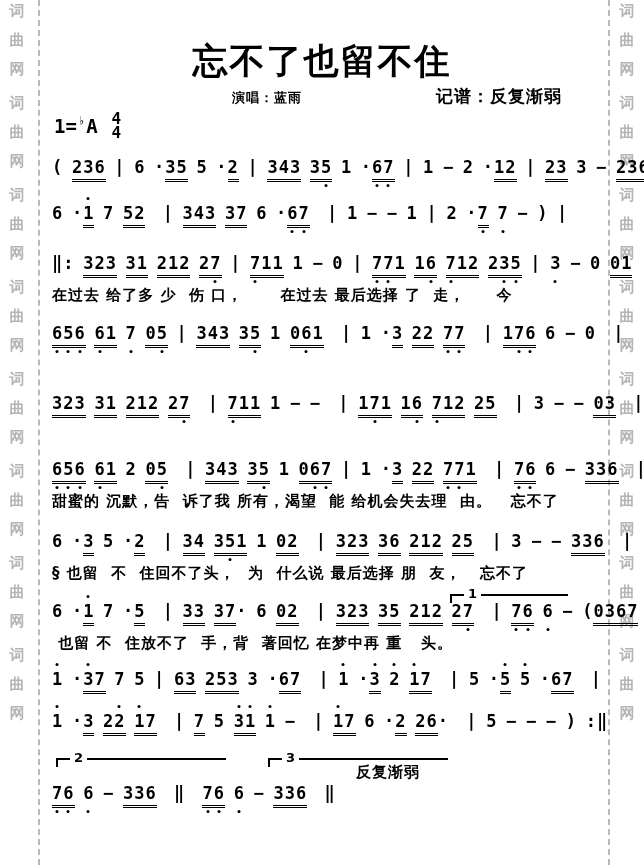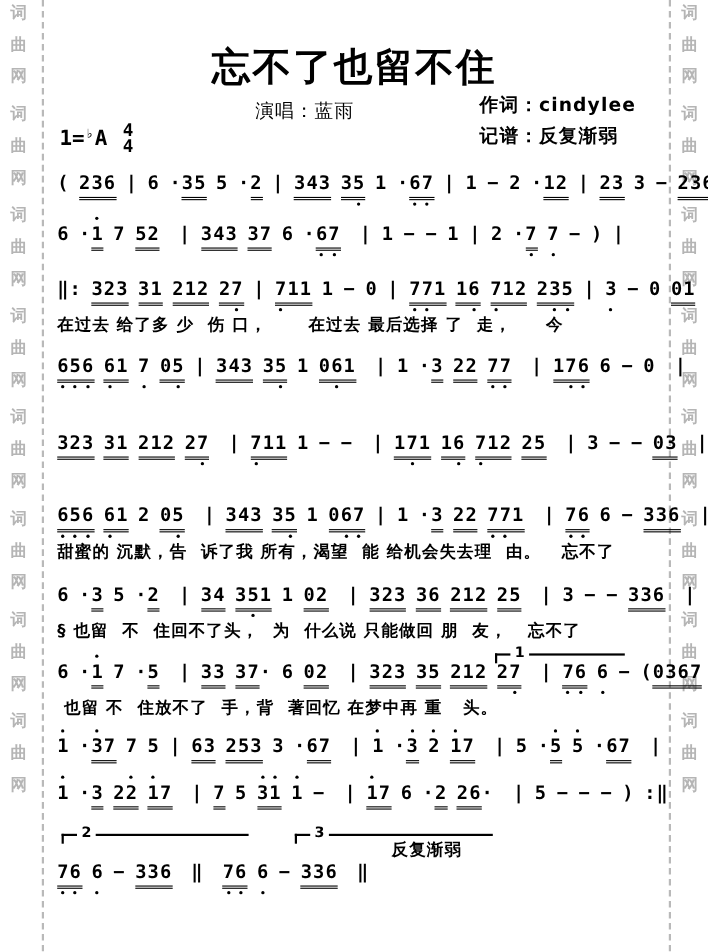--- a/index.html
+++ b/index.html
@@ -12,21 +12,21 @@
   .wm-line.left{left:38px;}
   .wm-line.right{right:34px;}
   .wm-col{position:absolute;top:4px;bottom:0;width:26px;display:flex;flex-direction:column;
     align-items:center;gap:19px;color:#b5b5b5;font-size:15px;font-weight:bold;}
   .wm-col.left{left:4px;}
   .wm-col.right{right:4px;}
   .wm-group{display:flex;flex-direction:column;align-items:center;gap:14px;line-height:1;}
   
   .title{position:absolute;top:38px;left:0;right:0;margin:0;text-align:center;
     font-size:35px;font-weight:900;letter-spacing:2px;}
-  .performer{position:absolute;top:89px;left:232px;font-size:17px;font-weight:normal;letter-spacing:1px;}
+  .performer{position:absolute;top:89px;left:232px;font-size:13px;font-weight:bold;letter-spacing:1px;}
   .credits{position:absolute;top:82px;left:436px;font-size:17px;font-weight:bold;line-height:28px;letter-spacing:1px;}
   .keysig{position:absolute;top:112px;left:54px;display:flex;align-items:center;
     font-size:19px;font-weight:bold;font-family:"DejaVu Sans Mono","DejaVu Sans",monospace;}
   .keysig sup{font-size:12px;margin:0 1px 10px 1px;}
   .timesig{display:inline-flex;flex-direction:column;align-items:center;margin-left:14px;
     font-size:16px;line-height:14px;font-weight:bold;}
   
   .score{position:absolute;left:52px;top:0;width:560px;}
   .sys{position:absolute;left:0;white-space:nowrap;}
   .sys:nth-child(1){top:156px;} .sys:nth-child(2){top:202px;} .sys:nth-child(3){top:252px;}
@@ -138,21 +138,20 @@
     <div class="wm-group">
       <span>词</span>
       <span>曲</span>
       <span>网</span>
     </div>
   </div>
 
 <h1 class="title">忘不了也留不住</h1>
 <div class="performer">演唱：蓝雨</div>
 <div class="credits">
-  <div>作词：cindylee</div>
   <div>记谱：反复渐弱</div>
 </div>
 
 <div class="keysig">
   <span>1=</span>
     <sup>♭</sup>
     <span>A</span>
   <span class="timesig">
     <span>4</span>
     <span>4</span>
@@ -175,21 +174,21 @@
     </div>
     <div class="sys">
       <div class="notes"><span class="beam"><span class="ch">3</span><span class="ch">2</span><span class="ch">3</span></span><span class="ch sp">&nbsp;</span><span class="beam"><span class="ch">3</span><span class="ch">1</span></span><span class="ch sp">&nbsp;</span><span class="beam"><span class="ch">2</span><span class="ch">1</span><span class="ch">2</span></span><span class="ch sp">&nbsp;</span><span class="beam"><span class="ch">2</span><span class="ch lo">7</span></span><span class="ch sp">&nbsp;</span><span class="ch sp">&nbsp;</span><span class="ch">|</span><span class="ch sp">&nbsp;</span><span class="beam"><span class="ch lo">7</span><span class="ch">1</span><span class="ch">1</span></span><span class="ch sp">&nbsp;</span><span class="ch">1</span><span class="ch sp">&nbsp;</span><span class="ch">−</span><span class="ch sp">&nbsp;</span><span class="ch">−</span><span class="ch sp">&nbsp;</span><span class="ch sp">&nbsp;</span><span class="ch">|</span><span class="ch sp">&nbsp;</span><span class="beam"><span class="ch">1</span><span class="ch lo">7</span><span class="ch">1</span></span><span class="ch sp">&nbsp;</span><span class="beam"><span class="ch">1</span><span class="ch lo">6</span></span><span class="ch sp">&nbsp;</span><span class="beam"><span class="ch lo">7</span><span class="ch">1</span><span class="ch">2</span></span><span class="ch sp">&nbsp;</span><span class="beam"><span class="ch">2</span><span class="ch">5</span></span><span class="ch sp">&nbsp;</span><span class="ch sp">&nbsp;</span><span class="ch">|</span><span class="ch sp">&nbsp;</span><span class="ch">3</span><span class="ch sp">&nbsp;</span><span class="ch">−</span><span class="ch sp">&nbsp;</span><span class="ch">−</span><span class="ch sp">&nbsp;</span><span class="beam"><span class="ch">0</span><span class="ch">3</span></span><span class="ch sp">&nbsp;</span><span class="ch sp">&nbsp;</span><span class="ch">|</span></div>
     </div>
     <div class="sys">
       <div class="notes"><span class="beam"><span class="ch lo">6</span><span class="ch lo">5</span><span class="ch lo">6</span></span><span class="ch sp">&nbsp;</span><span class="beam"><span class="ch lo">6</span><span class="ch">1</span></span><span class="ch sp">&nbsp;</span><span class="ch">2</span><span class="ch sp">&nbsp;</span><span class="beam"><span class="ch">0</span><span class="ch lo">5</span></span><span class="ch sp">&nbsp;</span><span class="ch sp">&nbsp;</span><span class="ch">|</span><span class="ch sp">&nbsp;</span><span class="beam"><span class="ch">3</span><span class="ch">4</span><span class="ch">3</span></span><span class="ch sp">&nbsp;</span><span class="beam"><span class="ch">3</span><span class="ch lo">5</span></span><span class="ch sp">&nbsp;</span><span class="ch">1</span><span class="ch sp">&nbsp;</span><span class="beam"><span class="ch">0</span><span class="ch lo">6</span><span class="ch lo">7</span></span><span class="ch sp">&nbsp;</span><span class="ch">|</span><span class="ch sp">&nbsp;</span><span class="ch">1</span><span class="ch sp">&nbsp;</span><span class="ch">·</span><span class="beam"><span class="ch">3</span></span><span class="ch sp">&nbsp;</span><span class="beam"><span class="ch">2</span><span class="ch">2</span></span><span class="ch sp">&nbsp;</span><span class="beam"><span class="ch lo">7</span><span class="ch lo">7</span><span class="ch">1</span></span><span class="ch sp">&nbsp;</span><span class="ch sp">&nbsp;</span><span class="ch">|</span><span class="ch sp">&nbsp;</span><span class="beam"><span class="ch lo">7</span><span class="ch lo">6</span></span><span class="ch sp">&nbsp;</span><span class="ch">6</span><span class="ch sp">&nbsp;</span><span class="ch">−</span><span class="ch sp">&nbsp;</span><span class="beam"><span class="ch">3</span><span class="ch">3</span><span class="ch">6</span></span><span class="ch sp">&nbsp;</span><span class="ch sp">&nbsp;</span><span class="ch">|</span></div>
       <div class="lyr">甜蜜的 沉默，告  诉了我 所有，渴望  能 给机会失去理  由。   忘不了</div>
     </div>
     <div class="sys">
       <div class="notes"><span class="ch">6</span><span class="ch sp">&nbsp;</span><span class="ch">·</span><span class="beam"><span class="ch">3</span></span><span class="ch sp">&nbsp;</span><span class="ch">5</span><span class="ch sp">&nbsp;</span><span class="ch">·</span><span class="beam"><span class="ch">2</span></span><span class="ch sp">&nbsp;</span><span class="ch sp">&nbsp;</span><span class="ch">|</span><span class="ch sp">&nbsp;</span><span class="beam"><span class="ch">3</span><span class="ch">4</span></span><span class="ch sp">&nbsp;</span><span class="beam"><span class="ch">3</span><span class="ch lo">5</span><span class="ch">1</span></span><span class="ch sp">&nbsp;</span><span class="ch">1</span><span class="ch sp">&nbsp;</span><span class="beam"><span class="ch">0</span><span class="ch">2</span></span><span class="ch sp">&nbsp;</span><span class="ch sp">&nbsp;</span><span class="ch">|</span><span class="ch sp">&nbsp;</span><span class="beam"><span class="ch">3</span><span class="ch">2</span><span class="ch">3</span></span><span class="ch sp">&nbsp;</span><span class="beam"><span class="ch">3</span><span class="ch">6</span></span><span class="ch sp">&nbsp;</span><span class="beam"><span class="ch">2</span><span class="ch">1</span><span class="ch">2</span></span><span class="ch sp">&nbsp;</span><span class="beam"><span class="ch">2</span><span class="ch">5</span></span><span class="ch sp">&nbsp;</span><span class="ch sp">&nbsp;</span><span class="ch">|</span><span class="ch sp">&nbsp;</span><span class="ch">3</span><span class="ch sp">&nbsp;</span><span class="ch">−</span><span class="ch sp">&nbsp;</span><span class="ch">−</span><span class="ch sp">&nbsp;</span><span class="beam"><span class="ch">3</span><span class="ch">3</span><span class="ch">6</span></span><span class="ch sp">&nbsp;</span><span class="ch sp">&nbsp;</span><span class="ch">|</span></div>
-      <div class="lyr">§ 也留  不  住回不了头，  为  什么说 只能做回 朋  友，   忘不了</div>
+      <div class="lyr">§ 也留  不  住回不了头，  为  什么说 最后选择 朋  友，   忘不了</div>
     </div>
     <div class="sys">
       <div class="notes"><span class="ch">6</span><span class="ch sp">&nbsp;</span><span class="ch">·</span><span class="beam"><span class="ch hi">1</span></span><span class="ch sp">&nbsp;</span><span class="ch">7</span><span class="ch sp">&nbsp;</span><span class="ch">·</span><span class="beam"><span class="ch">5</span></span><span class="ch sp">&nbsp;</span><span class="ch sp">&nbsp;</span><span class="ch">|</span><span class="ch sp">&nbsp;</span><span class="beam"><span class="ch">3</span><span class="ch">3</span></span><span class="ch sp">&nbsp;</span><span class="beam"><span class="ch">3</span><span class="ch">7</span></span><span class="ch">·</span><span class="ch sp">&nbsp;</span><span class="ch">6</span><span class="ch sp">&nbsp;</span><span class="beam"><span class="ch">0</span><span class="ch">2</span></span><span class="ch sp">&nbsp;</span><span class="ch sp">&nbsp;</span><span class="ch">|</span><span class="ch sp">&nbsp;</span><span class="beam"><span class="ch">3</span><span class="ch">2</span><span class="ch">3</span></span><span class="ch sp">&nbsp;</span><span class="beam"><span class="ch">3</span><span class="ch">5</span></span><span class="ch sp">&nbsp;</span><span class="beam"><span class="ch">2</span><span class="ch">1</span><span class="ch">2</span></span><span class="ch sp">&nbsp;</span><span class="beam"><span class="ch">2</span><span class="ch lo">7</span></span><span class="ch sp">&nbsp;</span><span class="ch sp">&nbsp;</span><span class="ch">|</span><span class="ch sp">&nbsp;</span><span class="beam"><span class="ch lo">7</span><span class="ch lo">6</span></span><span class="ch sp">&nbsp;</span><span class="ch lo">6</span><span class="ch sp">&nbsp;</span><span class="ch">−</span><span class="ch sp">&nbsp;</span><span class="ch">(</span><span class="beam"><span class="ch">0</span><span class="ch">3</span><span class="ch">6</span><span class="ch">7</span></span><span class="ch sp">&nbsp;</span></div>
       <div class="lyr"> 也留 不  住放不了  手，背  著回忆 在梦中再 重   头。</div>
     </div>
     <div class="sys">
       <div class="notes"><span class="ch hi">1</span><span class="ch sp">&nbsp;</span><span class="ch">·</span><span class="beam"><span class="ch hi">3</span><span class="ch">7</span></span><span class="ch sp">&nbsp;</span><span class="ch">7</span><span class="ch sp">&nbsp;</span><span class="ch">5</span><span class="ch sp">&nbsp;</span><span class="ch">|</span><span class="ch sp">&nbsp;</span><span class="beam"><span class="ch">6</span><span class="ch">3</span></span><span class="ch sp">&nbsp;</span><span class="beam"><span class="ch">2</span><span class="ch">5</span><span class="ch">3</span></span><span class="ch sp">&nbsp;</span><span class="ch">3</span><span class="ch sp">&nbsp;</span><span class="ch">·</span><span class="beam"><span class="ch">6</span><span class="ch">7</span></span><span class="ch sp">&nbsp;</span><span class="ch sp">&nbsp;</span><span class="ch">|</span><span class="ch sp">&nbsp;</span><span class="ch hi">1</span><span class="ch sp">&nbsp;</span><span class="ch">·</span><span class="beam"><span class="ch hi">3</span></span><span class="ch sp">&nbsp;</span><span class="ch hi">2</span><span class="ch sp">&nbsp;</span><span class="beam"><span class="ch hi">1</span><span class="ch">7</span></span><span class="ch sp">&nbsp;</span><span class="ch sp">&nbsp;</span><span class="ch">|</span><span class="ch sp">&nbsp;</span><span class="ch">5</span><span class="ch sp">&nbsp;</span><span class="ch">·</span><span class="beam"><span class="ch hi">5</span></span><span class="ch sp">&nbsp;</span><span class="ch hi">5</span><span class="ch sp">&nbsp;</span><span class="ch">·</span><span class="beam"><span class="ch">6</span><span class="ch">7</span></span><span class="ch sp">&nbsp;</span><span class="ch sp">&nbsp;</span><span class="ch">|</span></div>
     </div>
     <div class="sys">
       <div class="notes"><span class="ch hi">1</span><span class="ch sp">&nbsp;</span><span class="ch">·</span><span class="beam"><span class="ch">3</span></span><span class="ch sp">&nbsp;</span><span class="beam"><span class="ch">2</span><span class="ch hi">2</span></span><span class="ch sp">&nbsp;</span><span class="beam"><span class="ch hi">1</span><span class="ch">7</span></span><span class="ch sp">&nbsp;</span><span class="ch sp">&nbsp;</span><span class="ch">|</span><span class="ch sp">&nbsp;</span><span class="beam"><span class="ch">7</span></span><span class="ch sp">&nbsp;</span><span class="ch">5</span><span class="ch sp">&nbsp;</span><span class="beam"><span class="ch hi">3</span><span class="ch hi">1</span></span><span class="ch sp">&nbsp;</span><span class="ch hi">1</span><span class="ch sp">&nbsp;</span><span class="ch">−</span><span class="ch sp">&nbsp;</span><span class="ch sp">&nbsp;</span><span class="ch">|</span><span class="ch sp">&nbsp;</span><span class="beam"><span class="ch hi">1</span><span class="ch">7</span></span><span class="ch sp">&nbsp;</span><span class="ch">6</span><span class="ch sp">&nbsp;</span><span class="ch">·</span><span class="beam"><span class="ch">2</span></span><span class="ch sp">&nbsp;</span><span class="beam"><span class="ch">2</span><span class="ch">6</span></span><span class="ch">·</span><span class="ch sp">&nbsp;</span><span class="ch sp">&nbsp;</span><span class="ch">|</span><span class="ch sp">&nbsp;</span><span class="ch">5</span><span class="ch sp">&nbsp;</span><span class="ch">−</span><span class="ch sp">&nbsp;</span><span class="ch">−</span><span class="ch sp">&nbsp;</span><span class="ch">−</span><span class="ch sp">&nbsp;</span><span class="ch">)</span><span class="ch sp">&nbsp;</span><span class="ch">:</span><span class="ch">‖</span></div>

